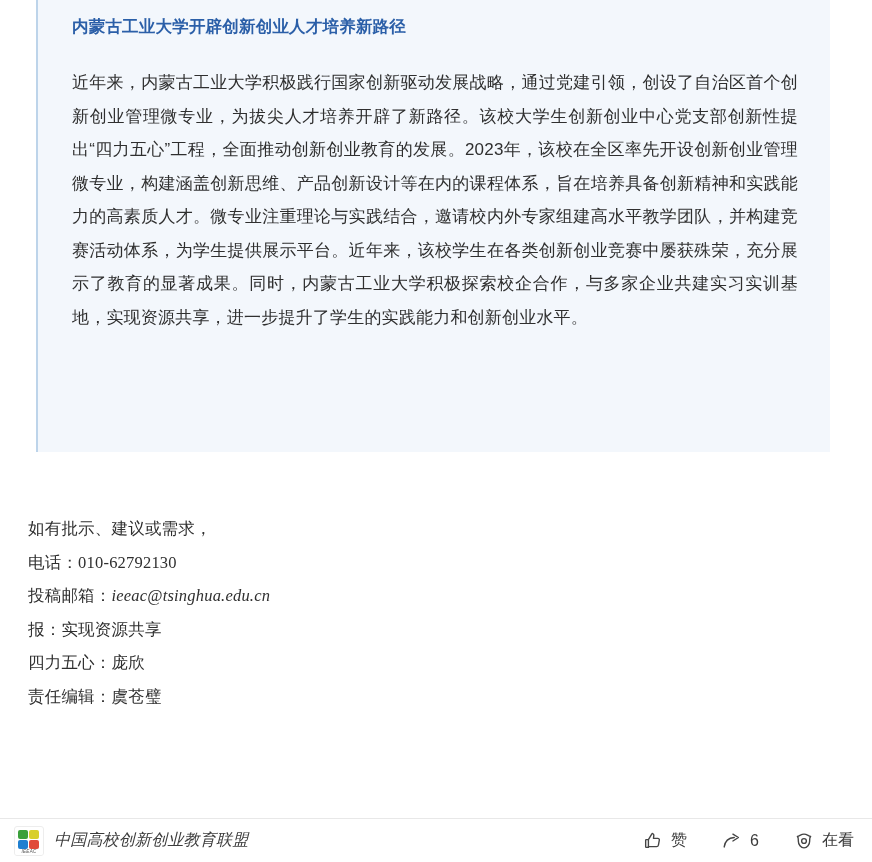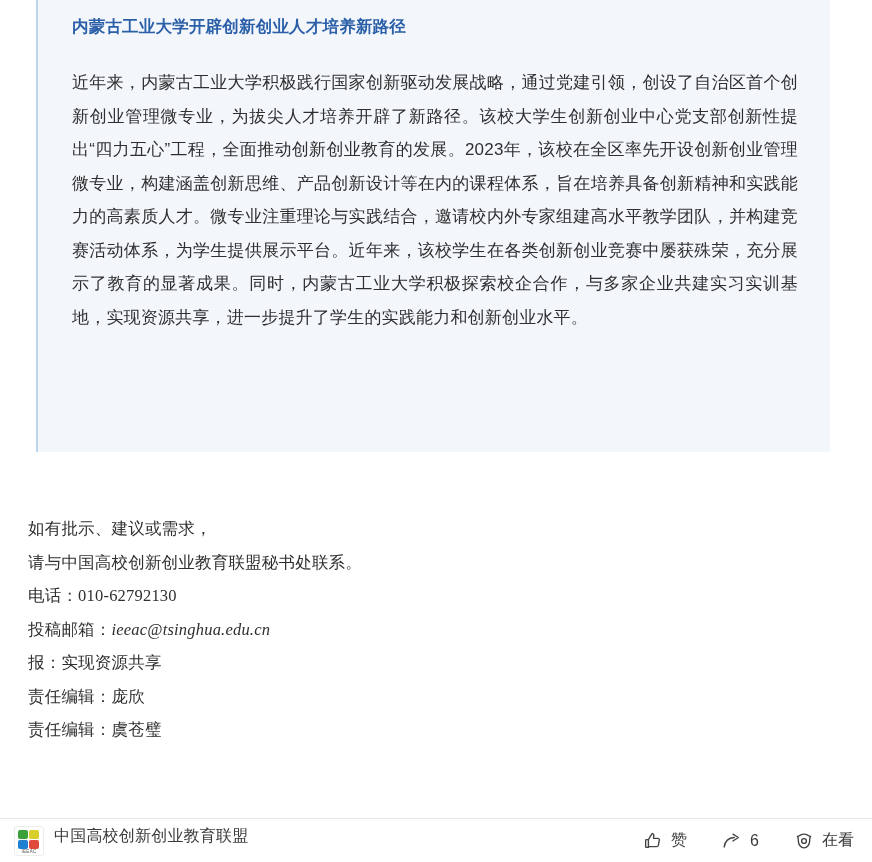--- a/index.html
+++ b/index.html
@@ -84,22 +84,23 @@
     border-top: 1px solid #e8e8e8;
     background: #ffffff;
     display: flex;
     align-items: center;
     box-sizing: border-box;
     padding: 0 18px 0 14px;
   }
 
   .footer-left {
     display: flex;
-    align-items: flex-start;
+    align-items: center;
     gap: 10px;
+    font-style: italic;
   }
 
   .account-logo {
     width: 28px;
     height: 28px;
     border-radius: 3px;
     background: #ffffff;
     border: 1px solid #ededed;
     position: relative;
     overflow: hidden;
@@ -161,27 +162,26 @@
 
 <div class="page">
 
   <div class="article-card">
     <h1 class="article-title">内蒙古工业大学开辟创新创业人才培养新路径</h1>
     <p class="article-body">近年来，内蒙古工业大学积极践行国家创新驱动发展战略，通过党建引领，创设了自治区首个创新创业管理微专业，为拔尖人才培养开辟了新路径。该校大学生创新创业中心党支部创新性提出“四力五心”工程，全面推动创新创业教育的发展。2023年，该校在全区率先开设创新创业管理微专业，构建涵盖创新思维、产品创新设计等在内的课程体系，旨在培养具备创新精神和实践能力的高素质人才。微专业注重理论与实践结合，邀请校内外专家组建高水平教学团队，并构建竞赛活动体系，为学生提供展示平台。近年来，该校学生在各类创新创业竞赛中屡获殊荣，充分展示了教育的显著成果。同时，内蒙古工业大学积极探索校企合作，与多家企业共建实习实训基地，实现资源共享，进一步提升了学生的实践能力和创新创业水平。</p>
   </div>
 
   <div class="contact-block">
     <div class="contact-line">如有批示、建议或需求，</div>
-    <div class="contact-line">请与中国高校创新创业教育联盟秘书处联系。</div>
     <div class="contact-line">电话：010-62792130</div>
     <div class="contact-line">
       <span>投稿邮箱：</span><span class="email">ieeac@tsinghua.edu.cn</span>
     </div>
     <div class="contact-line">报：实现资源共享</div>
-    <div class="contact-line">责任编辑：庞欣</div>
+    <div class="contact-line">四力五心：庞欣</div>
     <div class="contact-line">责任编辑：虞苍璧</div>
   </div>
 
   <div class="footer">
     <div class="footer-left">
       <div class="account-logo">
         <span class="q1"></span>
         <span class="q2"></span>
         <span class="q3"></span>
         <span class="q4"></span>

